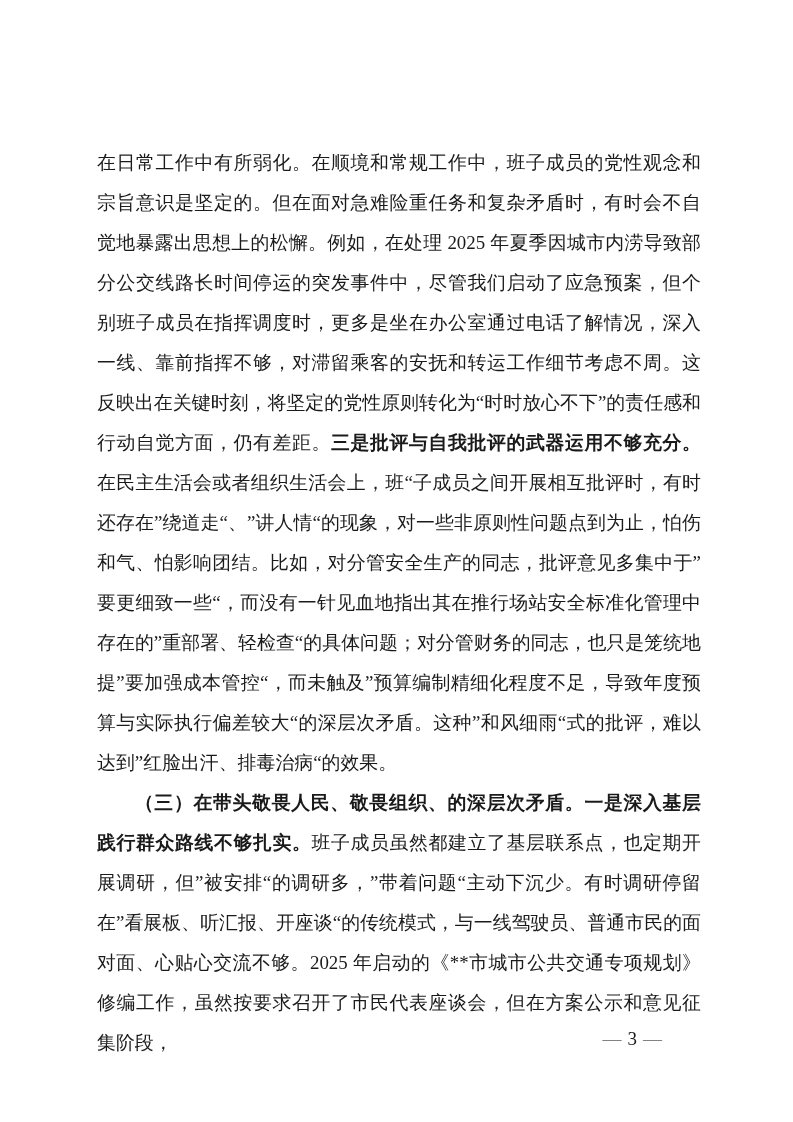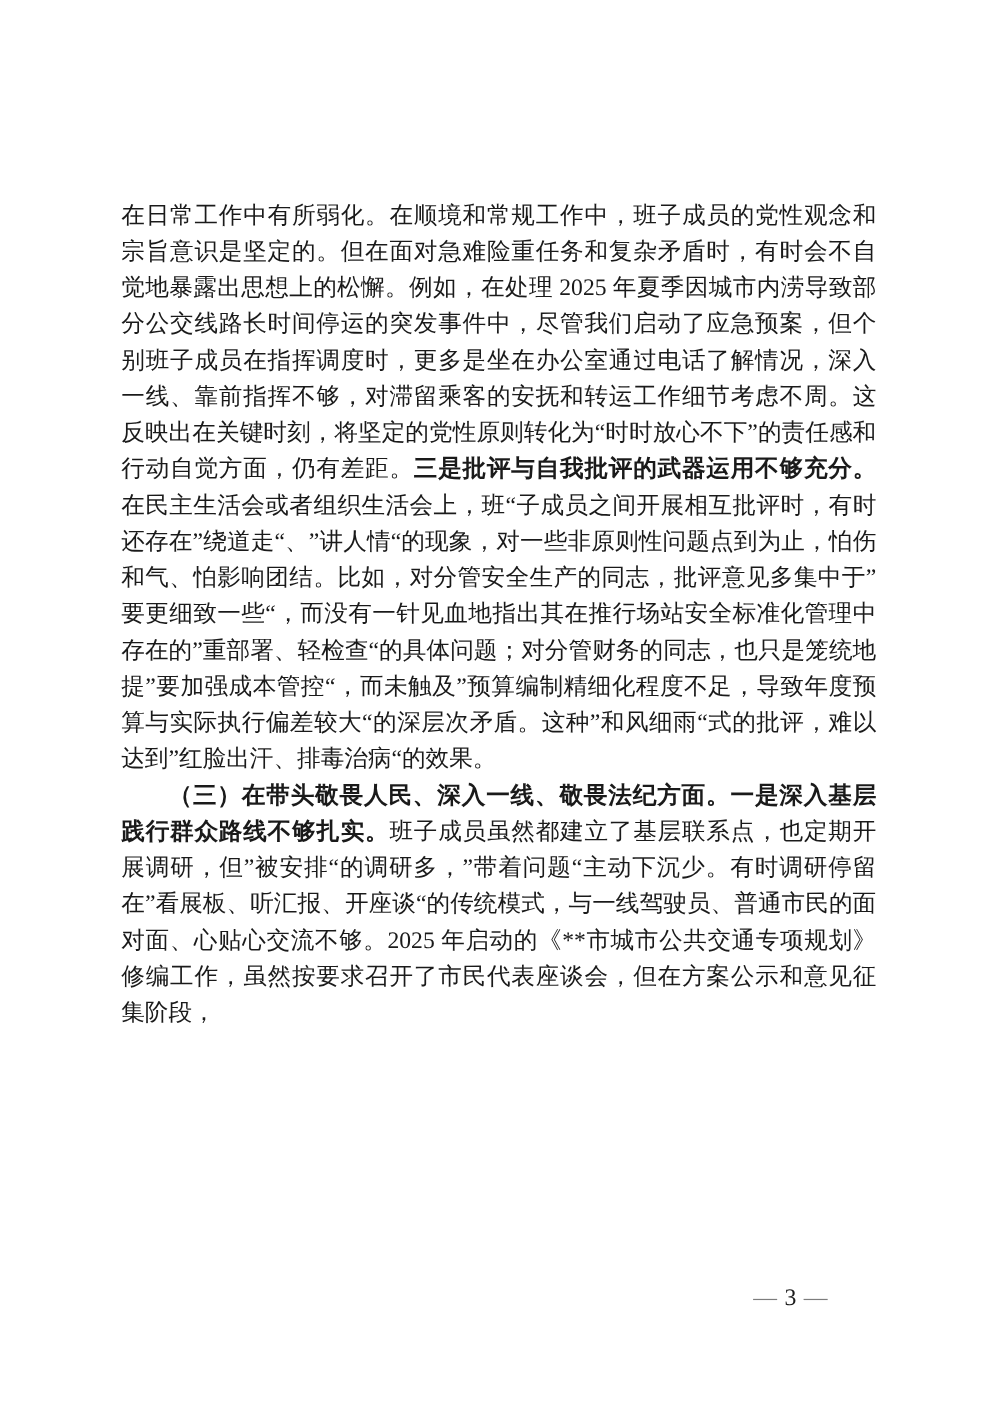--- a/index.html
+++ b/index.html
@@ -12,24 +12,24 @@
     width: 793px;
     height: 1122px;
     background: #ffffff;
     overflow: hidden;
     font-family: "Liberation Serif", "DejaVu Serif", serif;
     color: #1a1a1a;
   }
   .content {
     position: absolute;
     left: 97px;
-    top: 158px;
+    top: 143px;
     width: 604px;
     font-size: 18.9px;
-    line-height: 29px;
+    line-height: 40px;
     text-align: justify;
     text-justify: inter-character;
     letter-spacing: 0;
   }
   .para {
     margin: 0;
     padding: 0;
   }
   .para.indent {
     text-indent: 2em;
@@ -56,16 +56,16 @@
   .footer .pagenum {
     color: #1a1a1a;
   }
 </style>
 </head>
 <body>
 
 <div class="page">
   <div class="content">
     <p class="para"><span>在日常工作中有所弱化。在顺境和常规工作中，班子成员的党性观念和宗旨意识是坚定的。但在面对急难险重任务和复杂矛盾时，有时会不自觉地暴露出思想上的松懈。例如，在处理 2025 年夏季因城市内涝导致部分公交线路长时间停运的突发事件中，尽管我们启动了应急预案，但个别班子成员在指挥调度时，更多是坐在办公室通过电话了解情况，深入一线、靠前指挥不够，对滞留乘客的安抚和转运工作细节考虑不周。这反映出在关键时刻，将坚定的党性原则转化为“时时放心不下”的责任感和行动自觉方面，仍有差距。</span><span class="bold">三是批评与自我批评的武器运用不够充分。</span><span>在民主生活会或者组织生活会上，班“子成员之间开展相互批评时，有时还存在”绕道走“、”讲人情“的现象，对一些非原则性问题点到为止，怕伤和气、怕影响团结。比如，对分管安全生产的同志，批评意见多集中于”要更细致一些“，而没有一针见血地指出其在推行场站安全标准化管理中存在的”重部署、轻检查“的具体问题；对分管财务的同志，也只是笼统地提”要加强成本管控“，而未触及”预算编制精细化程度不足，导致年度预算与实际执行偏差较大“的深层次矛盾。这种”和风细雨“式的批评，难以达到”红脸出汗、排毒治病“的效果。</span></p>
-    <p class="para indent"><span class="bold">（三）在带头敬畏人民、深入一线、敬畏法纪方面。一是深入基层践行群众路线不够扎实。</span><span>班子成员虽然都建立了基层联系点，也定期开展调研，但”被安排“的调研多，”带着问题“主动下沉少。有时调研停留在”看展板、听汇报、开座谈“的传统模式，与一线驾驶员、普通市民的面对面、心贴心交流不够。2025 年启动的《**市城市公共交通专项规划》修编工作，虽然按要求召开了市民代表座谈会，但在方案公示和意见征集阶段，</span></p>
+    <p class="para indent"><span class="bold">（三）在带头敬畏人民、敬畏组织、的深层次矛盾。一是深入基层践行群众路线不够扎实。</span><span>班子成员虽然都建立了基层联系点，也定期开展调研，但”被安排“的调研多，”带着问题“主动下沉少。有时调研停留在”看展板、听汇报、开座谈“的传统模式，与一线驾驶员、普通市民的面对面、心贴心交流不够。2025 年启动的《**市城市公共交通专项规划》修编工作，虽然按要求召开了市民代表座谈会，但在方案公示和意见征集阶段，</span></p>
   </div>
   <div class="footer"><span class="dash">—</span><span class="pagenum">3</span><span class="dash">—</span></div>
 </div>
 
 </body></html>

